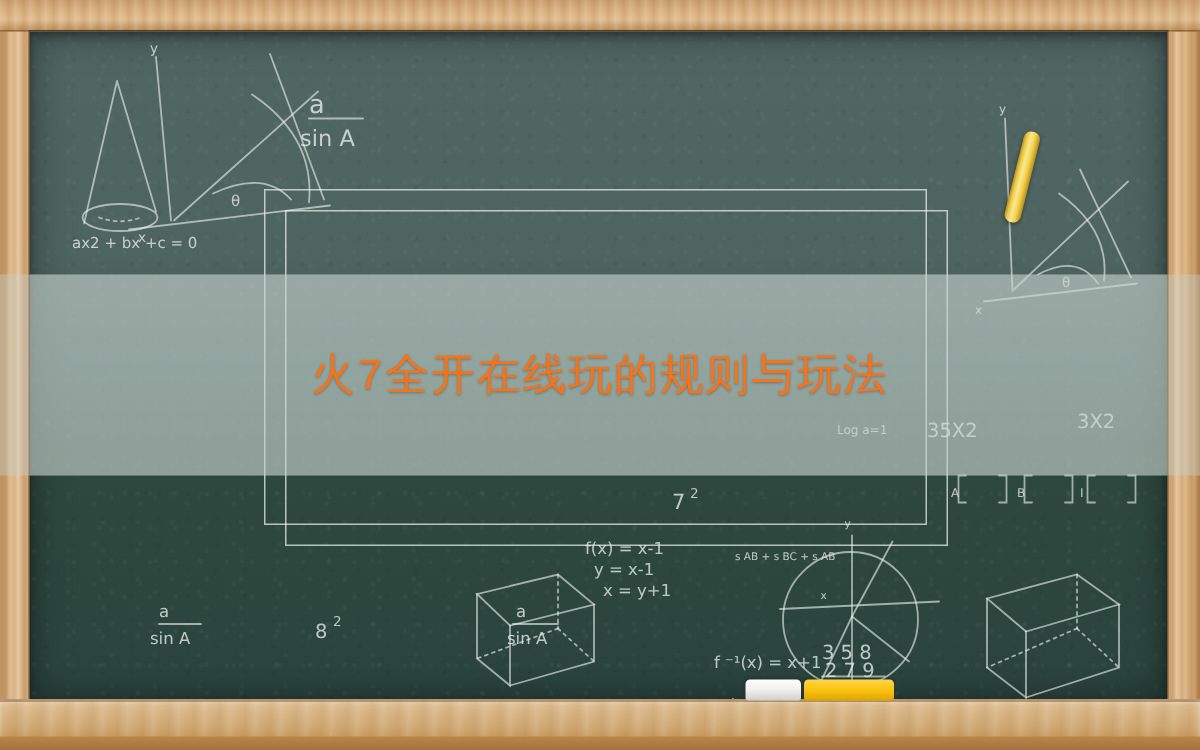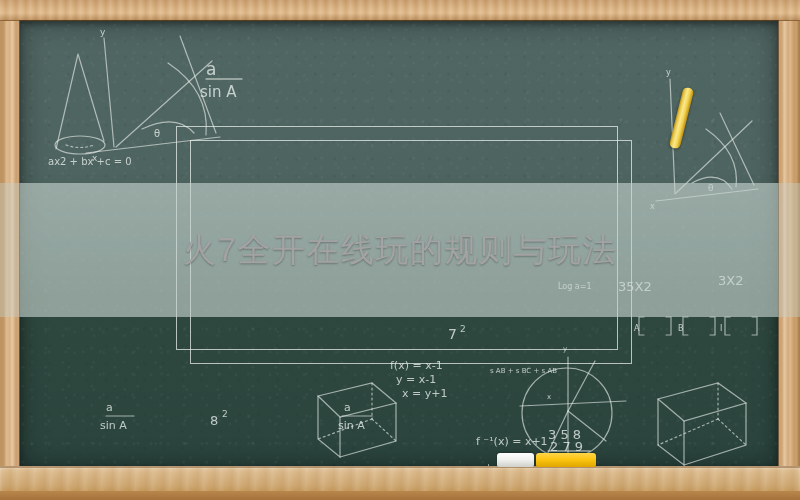--- a/index.html
+++ b/index.html
@@ -147,26 +147,27 @@
   
   .title-wrap {
     position: absolute;
     left: 0; right: 0; top: 183px; height: 134px;
     display: flex;
     align-items: center;
     justify-content: center;
     pointer-events: none;
   }
   .title {
-    font-size: 33px;
+    font-size: 29px;
     letter-spacing: 1.5px;
-    color: #a3a3a3;
+    color: #f97316;
     font-weight: 400;
     text-shadow: 0 1px 2px rgba(0,0,0,.30);
     white-space: nowrap;
+    font-family: Liberation Mono, monospace;
   }
 
   
   .chalk-stick-yellow-tilt {
     position: absolute;
     left: 676px; top: 87px;
     width: 11px; height: 62px;
     border-radius: 5px;
     transform: rotate(14deg);
     background: linear-gradient(90deg,

